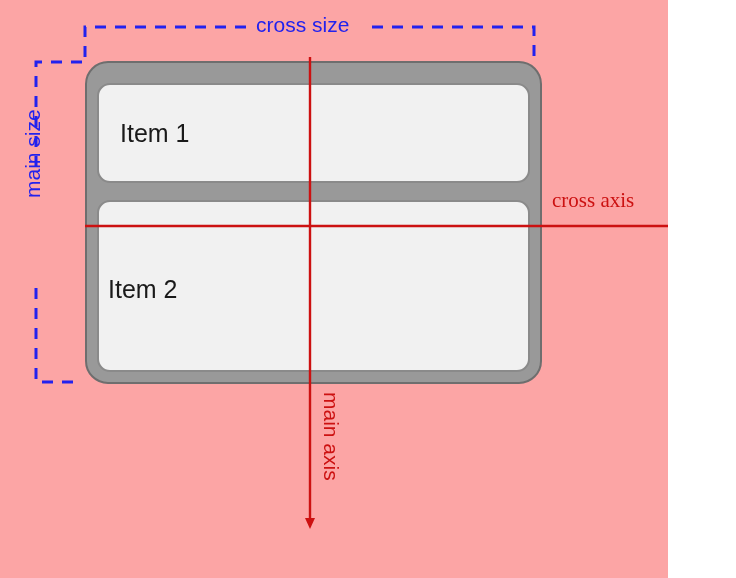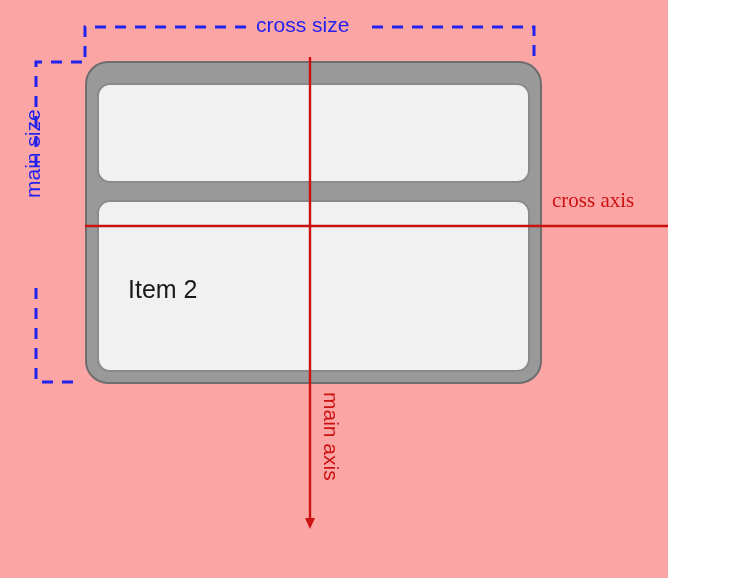--- a/index.html
+++ b/index.html
@@ -61,21 +61,21 @@
     left: 322px;
     top: 392px;
     transform: rotate(90deg);
     transform-origin: 10px 10px;
   }
   #item-1-label {
     left: 120px;
     top: 121px;
   }
   #item-2-label {
-    left: 128px;
+    left: 108px;
     top: 277px;
   }
 </style>
 </head>
 <body>
 
 <div id="stage">
 
   <svg class="layer" viewBox="0 0 736 578">
 
@@ -121,16 +121,17 @@
   </svg>
 
   <div class="lbl lbl-blue" id="cross-size-label">cross size</div>
 
   <div class="lbl lbl-blue" id="main-size-label">main size</div>
 
   <div class="lbl lbl-red" id="cross-axis-label">cross axis</div>
 
   <div class="lbl lbl-red" id="main-axis-label">main axis</div>
 
+  <div class="lbl lbl-item" id="item-1-label">Item 1</div>
 
   <div class="lbl lbl-item" id="item-2-label">Item 2</div>
 
 </div>
 
 </body></html>

